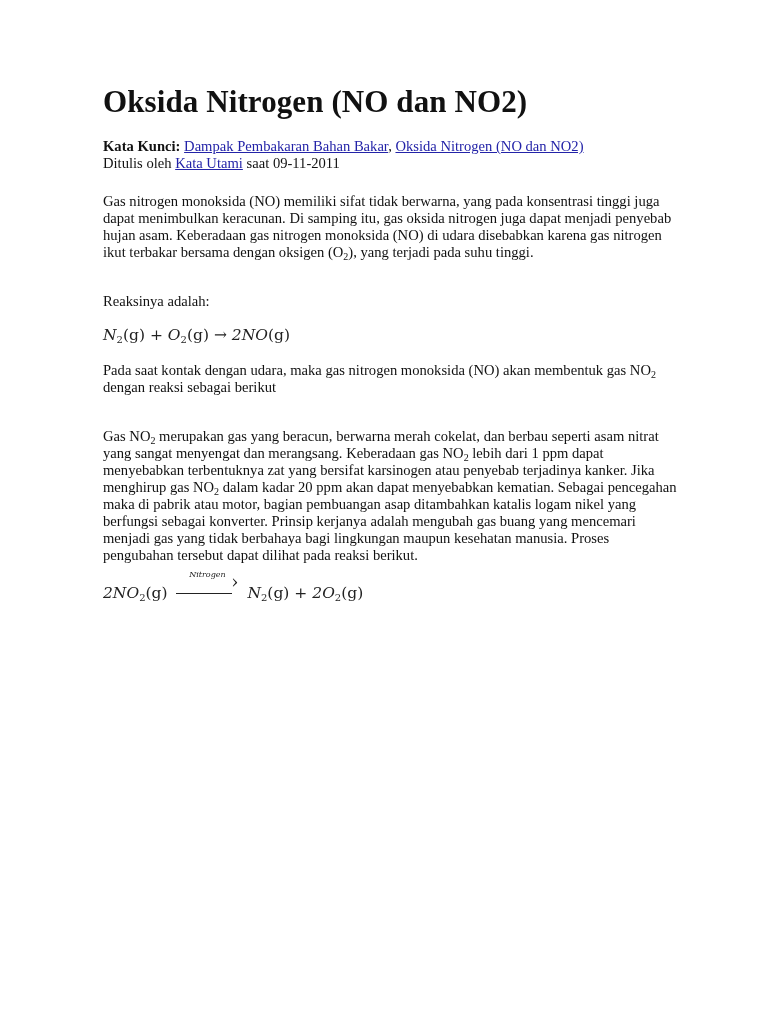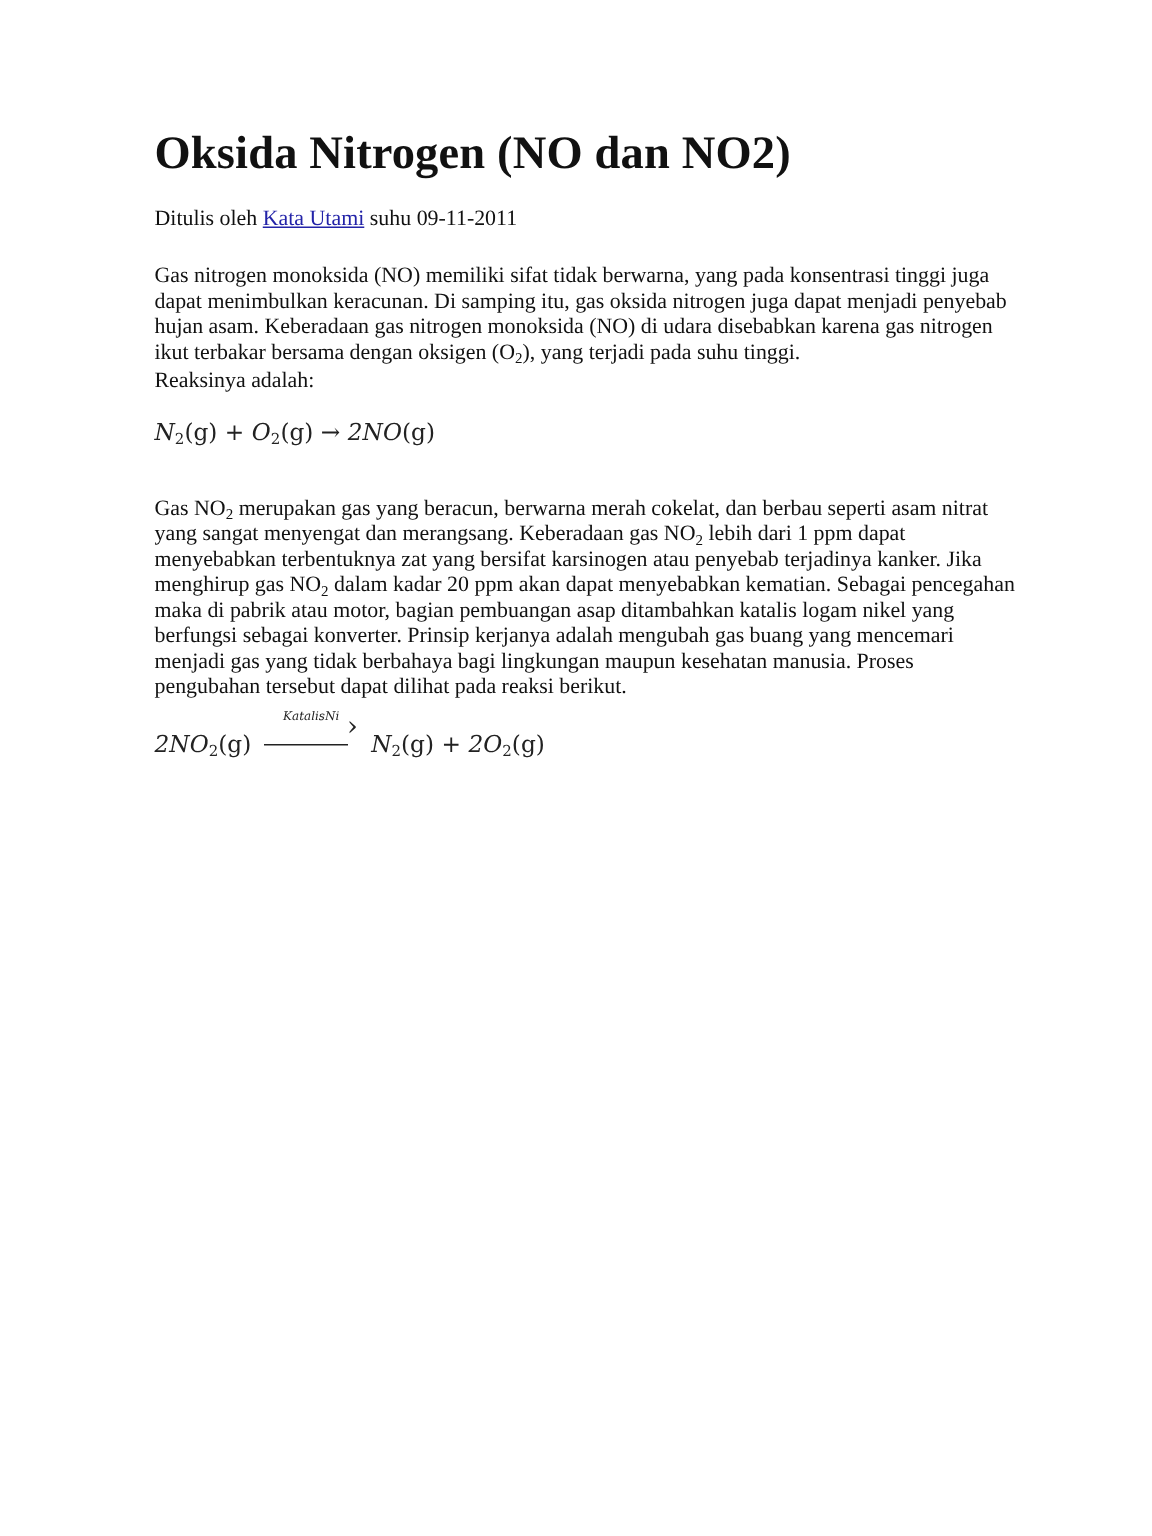--- a/index.html
+++ b/index.html
@@ -4,64 +4,70 @@
 <style>
   html, body { margin: 0; padding: 0; background: #ffffff; }
   body { width: 768px; height: 1024px; overflow: hidden; font-family: "Liberation Serif", "DejaVu Serif", serif; color: #111; }
   .page { position: absolute; left: 103px; top: 82px; width: 580px; }
   h1 { margin: 0; font-size: 31px; font-weight: bold; line-height: 40px; letter-spacing: 0.1px; }
   .meta { margin-top: 16px; font-size: 14.6px; line-height: 17px; }
   .meta b { font-weight: bold; }
   a { color: #1a0dab; text-decoration: underline; color: #2323a8; }
   p { margin: 0; font-size: 14.6px; line-height: 17px; }
   .p1 { margin-top: 21px; }
-  .p2 { margin-top: 2px; }
+  .p2 { margin-top: 32px; }
   .eq { font-family: "DejaVu Serif", "Liberation Serif", serif; font-style: italic; font-size: 15.5px; color: #222; margin-top: 14px; height: 22px; line-height: 22px; white-space: nowrap; }
   .eq .up { font-style: normal; }
   .eq sub { font-size: 10px; font-style: normal; vertical-align: -3px; }
   .p3 { margin-top: 16px; }
   .p4 { margin-top: 32px; }
   sub.t { font-size: 10px; vertical-align: -3px; line-height: 0; }
   .cat { display: inline-block; position: relative; width: 62px; text-align: center; vertical-align: baseline; margin: 0 4px; }
   .cat .lbl { position: absolute; left: 0; right: 0; top: -12px; font-size: 8px; line-height: 9px; font-style: italic; }
   .cat .arr { font-style: normal; display: inline-block; width: 62px; position: relative; }
   .cat .arr::before { content: ""; position: absolute; left: 0; right: 6px; top: 50%; border-top: 1px solid #222; }
   .cat .arr::after { content: "›"; position: absolute; right: 0; top: -11px; font-size: 18px; font-style: normal; }
 </style>
 </head>
 <body>
 
 <div class="page">
   <h1>Oksida Nitrogen (NO dan NO2)</h1>
 
   <div class="meta">
     <div>
+      <b>Kata Kunci:</b>
+      <a href="#">Dampak Pembakaran Bahan Bakar</a><span>,</span>
+      <a href="#">Oksida Nitrogen (NO dan NO2)</a>
+    </div>
+    <div>
       <span>Ditulis oleh</span>
       <a href="#">Kata Utami</a>
-      <span>suhu</span>
+      <span>saat</span>
       <span>09-11-2011</span>
     </div>
   </div>
 
   <p class="p1"><span>Gas nitrogen monoksida (NO) memiliki sifat tidak berwarna, yang pada konsentrasi tinggi juga dapat menimbulkan keracunan. Di samping itu, gas oksida nitrogen juga dapat menjadi penyebab hujan asam. Keberadaan gas nitrogen monoksida (NO) di udara disebabkan karena gas nitrogen ikut terbakar bersama dengan oksigen (O</span><sub class="t">2</sub><span>), yang terjadi pada suhu tinggi.</span></p>
 
   <p class="p2">Reaksinya adalah:</p>
 
   <div class="eq">
     <span>N</span><sub>2</sub><span class="up">(g)</span>
     <span class="up">+</span>
     <span>O</span><sub>2</sub><span class="up">(g)</span>
     <span class="up">→</span>
     <span>2NO</span><span class="up">(g)</span>
   </div>
 
+  <p class="p3"><span>Pada saat kontak dengan udara, maka gas nitrogen monoksida (NO) akan membentuk gas NO</span><sub class="t">2</sub><span> dengan reaksi sebagai berikut</span></p>
 
 
   <p class="p4"><span>Gas NO</span><sub class="t">2</sub><span> merupakan gas yang beracun, berwarna merah cokelat, dan berbau seperti asam nitrat yang sangat menyengat dan merangsang. Keberadaan gas NO</span><sub class="t">2</sub><span> lebih dari 1 ppm dapat menyebabkan terbentuknya zat yang bersifat karsinogen atau penyebab terjadinya kanker. Jika menghirup gas NO</span><sub class="t">2</sub><span> dalam kadar 20 ppm akan dapat menyebabkan kematian. Sebagai pencegahan maka di pabrik atau motor, bagian pembuangan asap ditambahkan katalis logam nikel yang berfungsi sebagai konverter. Prinsip kerjanya adalah mengubah gas buang yang mencemari menjadi gas yang tidak berbahaya bagi lingkungan maupun kesehatan manusia. Proses pengubahan tersebut dapat dilihat pada reaksi berikut.</span></p>
 
   <div class="eq" style="margin-top:18px">
     <span>2NO</span><sub>2</sub><span class="up">(g)</span>
-    <span class="cat"><span class="lbl">KatalisNi</span><span class="arr">&nbsp;</span></span>
+    <span class="cat"><span class="lbl">Nitrogen</span><span class="arr">&nbsp;</span></span>
     <span>N</span><sub>2</sub><span class="up">(g)</span>
     <span class="up">+</span>
     <span>2O</span><sub>2</sub><span class="up">(g)</span>
   </div>
 </div>
 
 </body></html>

